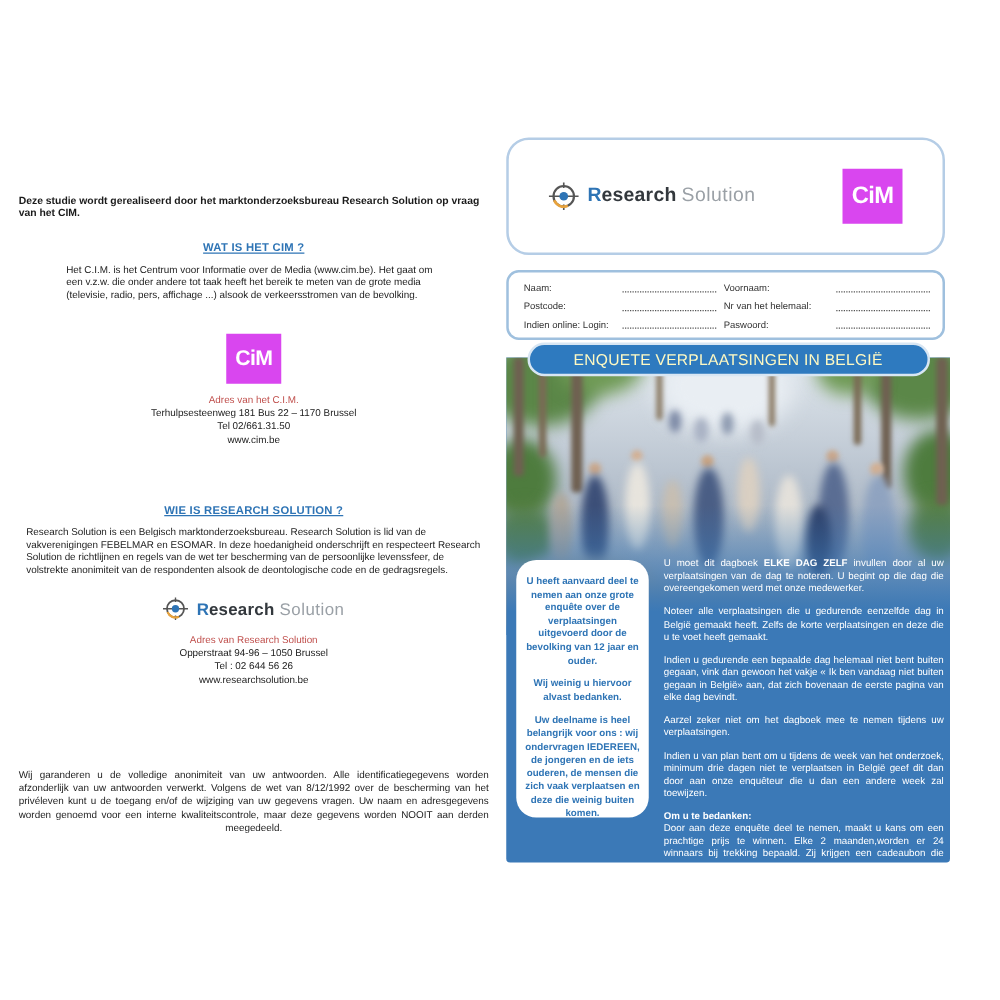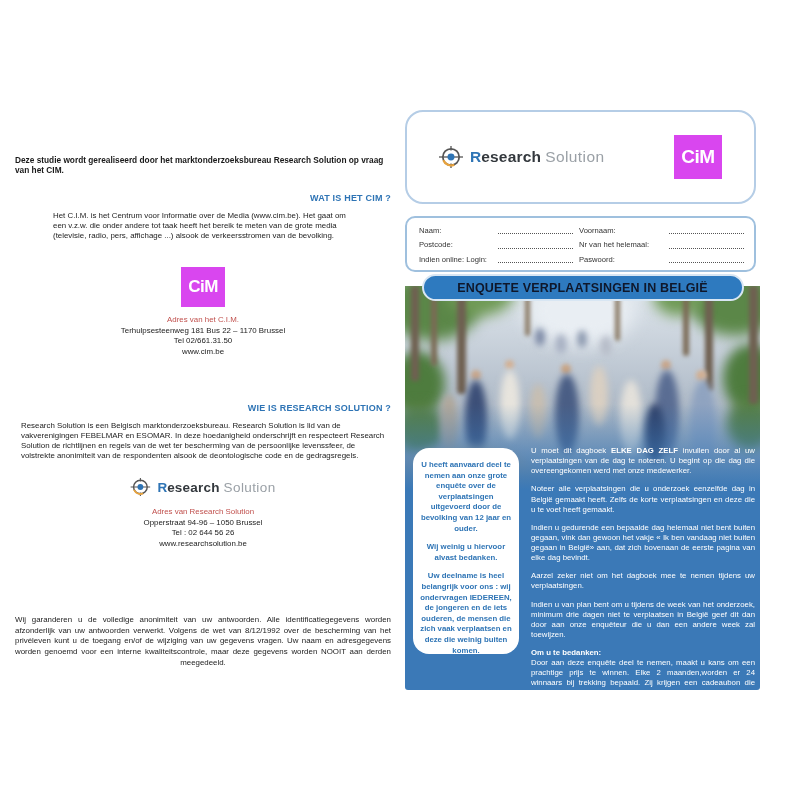--- a/index.html
+++ b/index.html
@@ -1,21 +1,21 @@
 <!DOCTYPE html>
 <html><head>
 <meta charset="utf-8">
 <style>
   html,body{margin:0;padding:0;background:#fff;}
   body{width:800px;height:800px;position:relative;font-family:"Liberation Sans",sans-serif;color:#1a1a1a;overflow:hidden;}
 
   
   .page-left{position:absolute;left:15px;top:155px;width:376px;height:520px;}
   .intro{position:absolute;top:0;left:0;right:0;font-size:8.3px;font-weight:bold;line-height:1.25;}
-  .sec-head{position:absolute;left:0;right:0;text-align:right;color:#2e74b5;font-weight:bold;font-size:9px;letter-spacing:.2px;}
+  .sec-head{position:absolute;left:0;right:0;text-align:center;color:#2e74b5;font-weight:bold;font-size:9px;text-decoration:underline;letter-spacing:.2px;}
   .body-c{position:absolute;left:6px;right:6px;text-align:left;font-size:7.9px;line-height:1.27;color:#222;}
   .addr-title{position:absolute;left:0;right:0;text-align:center;color:#c0504d;font-size:7.9px;}
   .addr-lines{position:absolute;left:0;right:0;text-align:center;font-size:7.9px;line-height:1.3;color:#222;}
   .footer-par{position:absolute;left:0;right:0;font-size:7.9px;line-height:1.35;text-align:justify;text-align-last:center;color:#222;}
 
   
   .cim-logo{background:#d946ef;color:#fff;display:flex;align-items:center;justify-content:center;font-weight:bold;letter-spacing:-.5px;}
   .cim-left{position:absolute;left:50%;transform:translateX(-50%);top:112px;width:44px;height:40px;font-size:17px;}
   .cim-right{width:48px;height:44px;font-size:19px;}
 
@@ -28,21 +28,21 @@
   .rs-small{position:absolute;left:50%;transform:translateX(-50%);top:322px;font-size:13.5px;}
   .rs-big{font-size:15.5px;}
 
   
   .page-right{position:absolute;left:405px;top:110px;width:355px;height:580px;}
   .header-card{position:absolute;top:0;left:0;width:351px;height:94px;border:2px solid #b5cde6;border-radius:18px;background:#fff;display:flex;align-items:center;justify-content:space-between;padding:0 32px;box-sizing:border-box;}
   .form-card{position:absolute;top:106px;left:0;width:351px;height:56px;border:2px solid #9fc0de;border-radius:10px;background:#fff;box-sizing:border-box;padding:7px 10px 6px 12px;display:grid;grid-template-columns:73px 1fr 84px 1fr;column-gap:6px;row-gap:4px;align-items:end;font-size:7.6px;color:#333;}
   .dotline{border-bottom:1.6px dotted #555;height:8px;margin-bottom:1px;}
   .form-label{line-height:1.1;}
 
-  .banner{position:absolute;top:164px;left:50%;transform:translateX(-50%);width:322px;height:27px;background:#2e7abf;border:2px solid #d8e6f3;border-radius:15px;display:flex;align-items:center;justify-content:center;color:#0f172a;font-weight:bold;font-size:12.5px;letter-spacing:.2px;white-space:nowrap;z-index:5;box-sizing:border-box;}
+  .banner{position:absolute;top:164px;left:50%;transform:translateX(-50%);width:322px;height:27px;background:#2e7abf;border:2px solid #d8e6f3;border-radius:15px;display:flex;align-items:center;justify-content:center;color:#fef9c3;font-weight:normal;font-size:12.5px;letter-spacing:.2px;white-space:nowrap;z-index:5;box-sizing:border-box;}
 
   .rp-main{position:absolute;top:176px;left:0;width:355px;height:404px;background:#3b79b7;overflow:hidden;border-radius:0 0 3px 3px;}
   .photo{position:absolute;top:0;left:0;width:355px;height:215px;background:linear-gradient(to bottom,#dfe6ec 0%,#c6cfd9 30%,#aab6c4 60%,#8e9db0 100%);overflow:hidden;}
   .b{position:absolute;border-radius:50%;}
   .photo-fade{position:absolute;top:118px;left:0;width:355px;height:104px;background:linear-gradient(to bottom,rgba(59,121,183,0) 0%,rgba(59,121,183,.55) 45%,#3b79b7 82%);z-index:2;}
 
   .welcome-card{position:absolute;left:8px;top:162px;width:106px;height:206px;background:#fff;border-radius:16px;z-index:4;box-sizing:border-box;padding:12px 7px;color:#2e74b5;text-align:center;font-size:7.8px;font-weight:600;line-height:1.36;}
   .welcome-card .wc2{margin:8px 0;font-weight:800;}
 
   .instructions{position:absolute;left:126px;top:160px;width:224px;z-index:4;color:#fff;font-size:7.8px;line-height:1.3;text-align:justify;}
@@ -175,21 +175,21 @@
     <div class="photo-fade"></div>
 
     <div class="welcome-card">
       <div>U heeft aanvaard deel te nemen aan onze grote enquête over de verplaatsingen uitgevoerd door de bevolking van 12 jaar en ouder.</div>
       <div class="wc2">Wij weinig u hiervoor alvast bedanken.</div>
       <div><span>Uw deelname is heel belangrijk voor ons : wij ondervragen </span><span class="bold">IEDEREEN,</span><span> de jongeren en de iets ouderen, de mensen die zich vaak verplaatsen en deze die weinig buiten komen.</span></div>
     </div>
 
     <div class="instructions">
       <p><span>U moet dit dagboek </span><span class="bold">ELKE DAG ZELF</span><span> invullen door al uw verplaatsingen van de dag te noteren. U begint op die dag die overeengekomen werd met onze medewerker.</span></p>
-      <p>Noteer alle verplaatsingen die u onderzoek eenzelfde dag in België gemaakt heeft. Zelfs de korte verplaatsingen en deze die u te voet heeft gemaakt.</p>
+      <p>Noteer alle verplaatsingen die u gedurende eenzelfde dag in België gemaakt heeft. Zelfs de korte verplaatsingen en deze die u te voet heeft gemaakt.</p>
       <p>Indien u gedurende een bepaalde dag helemaal niet bent buiten gegaan, vink dan gewoon het vakje « Ik ben vandaag niet buiten gegaan in België» aan, dat zich bovenaan de eerste pagina van elke dag bevindt.</p>
       <p>Aarzel zeker niet om het dagboek mee te nemen tijdens uw verplaatsingen.</p>
       <p>Indien u van plan bent om u tijdens de week van het onderzoek, minimum drie dagen niet te verplaatsen in België geef dit dan door aan onze enquêteur die u dan een andere week zal toewijzen.</p>
       <p class="thanks-head">Om u te bedanken:</p>
       <p>Door aan deze enquête deel te nemen, maakt u kans om een prachtige prijs te winnen. Elke 2 maanden,worden er 24 winnaars bij trekking bepaald. Zij krijgen een cadeaubon die varieert tussen 20 € en 250 €.</p>
     </div>
   </div>
 </div>
 
 </body></html>

